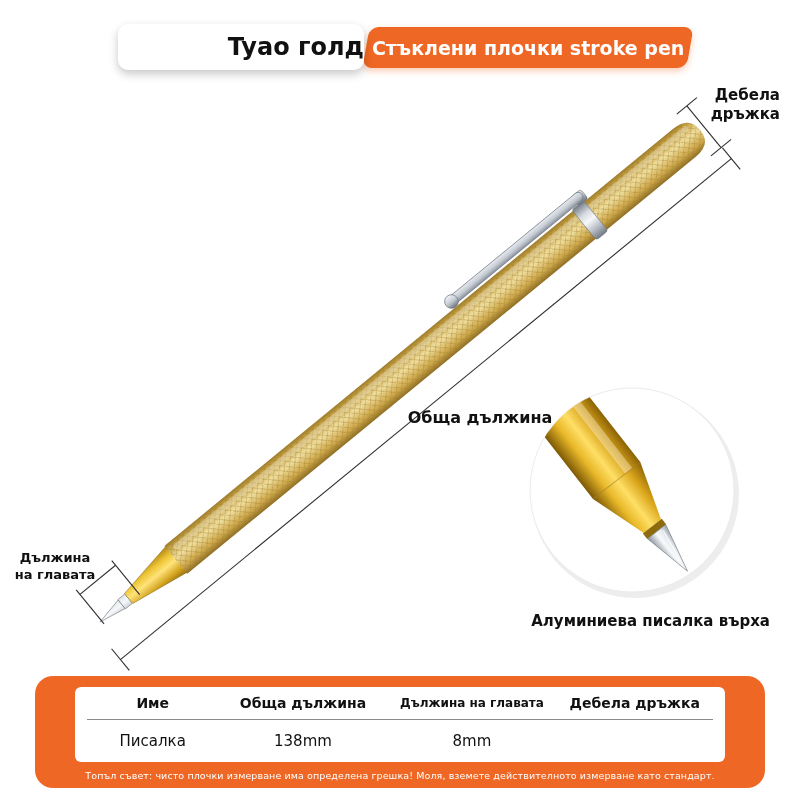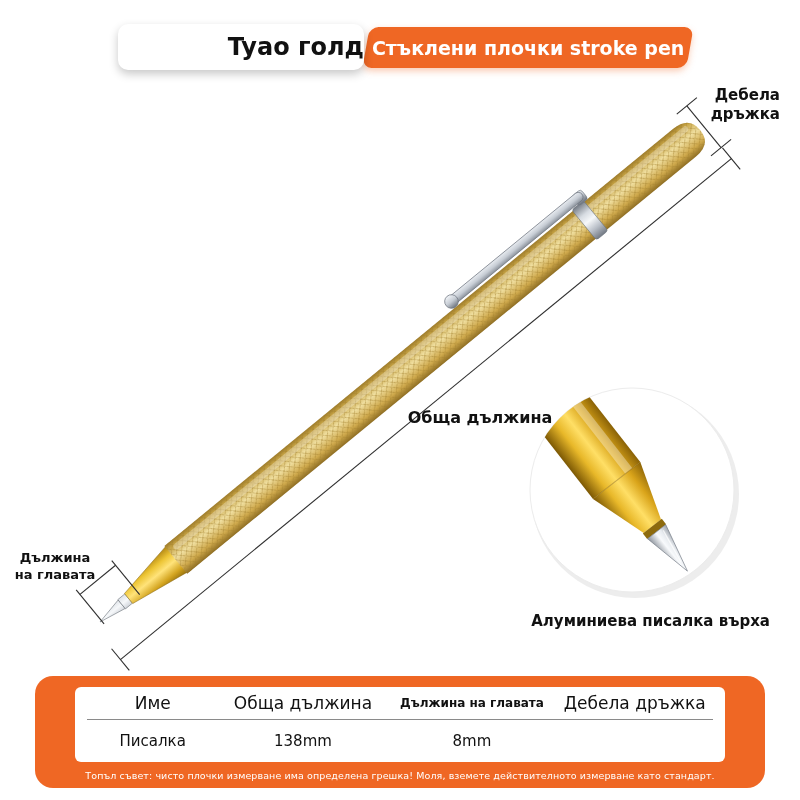--- a/index.html
+++ b/index.html
@@ -23,21 +23,21 @@
   .anno-head{left:8px;top:550px;width:94px;font-size:13px;text-align:center;line-height:1.3}
   .anno-tip{left:520px;top:612px;width:250px;font-size:15px;text-align:right}
 
   .spec-panel{left:35px;top:676px;width:730px;height:112px;background:var(--accent,#EF6724);
     border-radius:18px;z-index:4}
   .spec-card{position:absolute;left:40px;top:11px;width:650px;height:75px;background:#fff;border-radius:6px;overflow:hidden}
   .spec-row{display:grid;grid-template-columns:21% 27% 27% 25%;align-items:center;margin:0 12px}
   .spec-row.header{height:33px;border-bottom:1.5px solid #8a8a8a}
   .spec-row.values{height:41px}
   .spec-cell{text-align:center;white-space:nowrap}
-  .h15{font-size:17px;font-weight:normal}
+  .h15{font-size:14px;font-weight:bold}
   .h12{font-size:12px;font-weight:bold}
   .v15{font-size:15px}
   .v21{font-size:15px}
   .footnote{position:absolute;left:0;right:0;bottom:7px;text-align:center;color:#fff;font-size:9.5px;letter-spacing:.1px}
 </style>
 </head>
 <body>
 
 <div class="stage">
 

